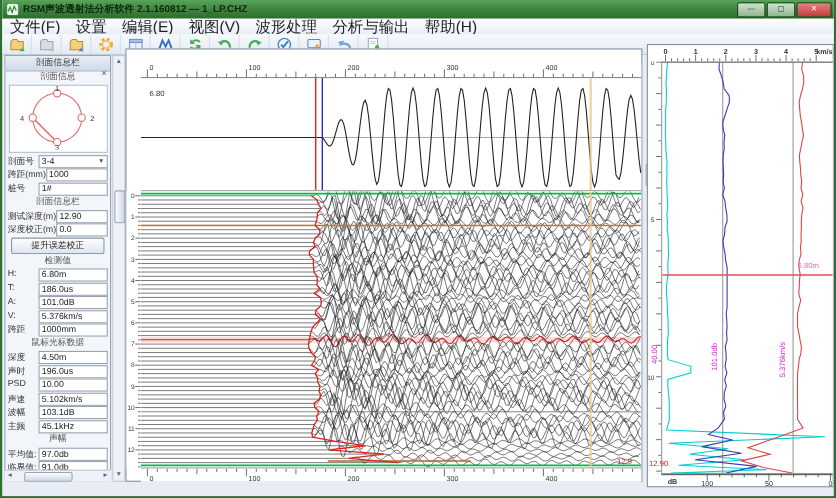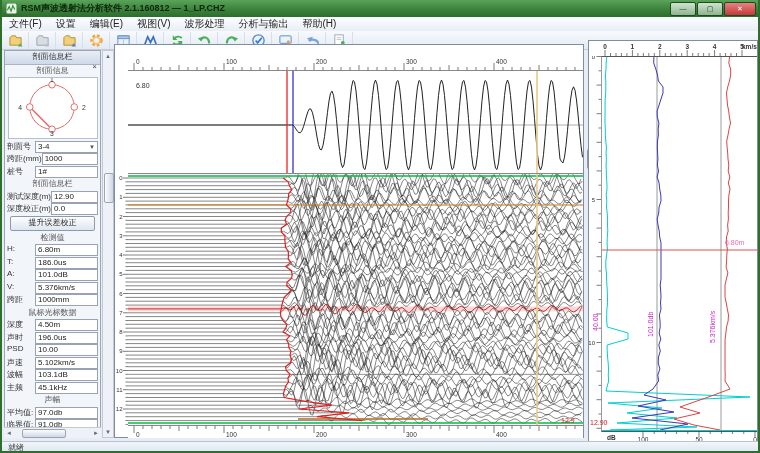--- a/index.html
+++ b/index.html
@@ -10,21 +10,21 @@
     background:linear-gradient(180deg,#5aa35a 0%,#3c823c 55%,#2c6e2c 100%);display:flex;align-items:center;}
   #app-icon{width:11px;height:11px;margin:0 4px 0 4px;flex:none;}
   #title-text{font-size:9px;color:#0d260d;font-weight:bold;white-space:nowrap;}
   #win-btns{margin-left:auto;display:flex;margin-right:2px;}
   .winbtn{width:24px;height:12px;margin-left:1px;border:1px solid #1d4d1d;border-radius:2px;
     background:linear-gradient(180deg,#cfe3cf,#8fb58f);font-size:7px;line-height:11px;text-align:center;color:#234;}
   .winbtn.close{background:linear-gradient(180deg,#e98080,#c23b3b);color:#fff;width:30px;}
   
   #menubar{position:absolute;left:0;top:17px;width:100%;height:14px;background:linear-gradient(180deg,#fcfdff,#e9eef6);
     border-bottom:1px solid #cfd6e2;display:flex;align-items:center;}
-  .menu-item{font-size:10px;color:#222;padding:0 7px;line-height:14px;}
+  .menu-item{font-size:14px;color:#222;padding:0 7px;line-height:14px;}
   #toolbar{position:absolute;left:0;top:31px;width:100%;height:18px;background:linear-gradient(180deg,#f7fafd,#e3eaf4);
     border-bottom:1px solid #c4ccd8;display:flex;align-items:center;}
   .tbtn{width:26px;height:17px;display:flex;align-items:center;justify-content:center;border-right:1px solid #d9dfe9;}
   .tbtn svg{width:15px;height:15px;}
   
   #sidebar{position:absolute;left:2px;top:50px;width:97px;height:388px;background:#f2f5fa;border:1px solid #9aa5b5;box-sizing:border-box;overflow:hidden;}
   #sidebar-caption{height:13px;background:linear-gradient(180deg,#e9eef6,#cfd9e8);border-bottom:1px solid #aab4c4;
     font-size:8px;color:#333;display:flex;align-items:center;padding:0 3px;flex-direction:column;}
   #sidebar-caption .cap-x{margin-left:auto;font-size:8px;color:#444;line-height:10px;}
   #sidebar-body{padding:0 2px;}
@@ -684,16 +684,13 @@
         <text x="166" y="11" font-size="6.5" fill="#333" text-anchor="middle">0</text>
         <text x="18" y="9" font-size="6.5" fill="#333" font-weight="bold">dB</text>
       </svg>
     <div class="annot rot" style="left:3px;top:290px;color:#cc22cc;">40.00</div>
     <div class="annot rot" style="left:58px;top:296px;color:#cc22cc;">101.0db</div>
     <div class="annot rot" style="left:120px;top:302px;color:#cc22cc;">5.376km/s</div>
     <div class="annot" style="left:136px;top:198px;color:#ff66aa;">6.80m</div>
     <div class="annot" style="left:1px;top:378px;color:#cc2222;">12.90</div>
   </div>
 
-  <div id="statusbar">
-    <span>就绪</span>
-  </div>
 </div>
 
 </body></html>

